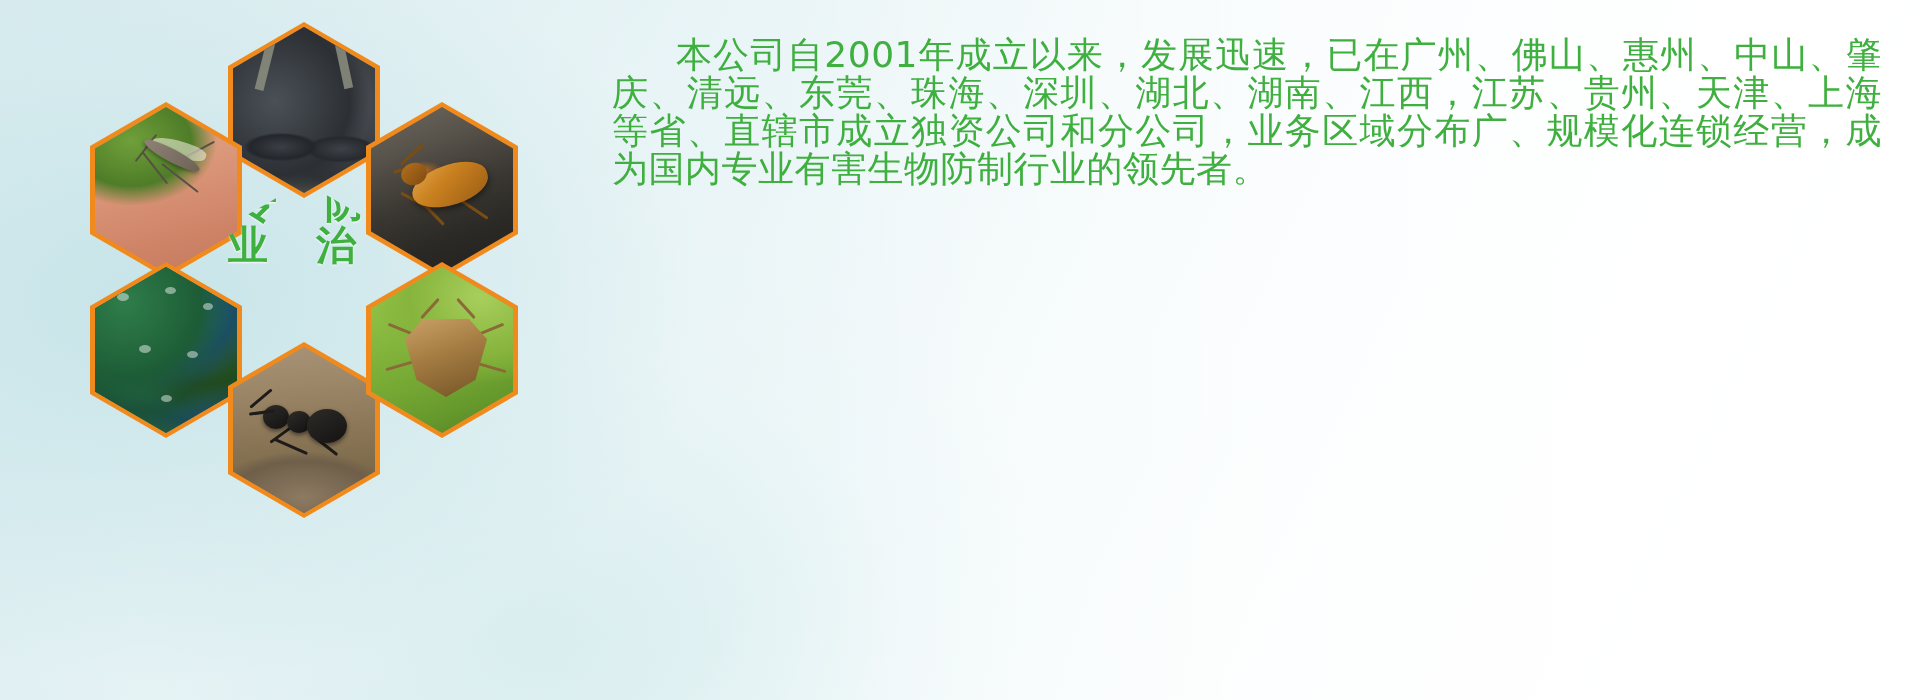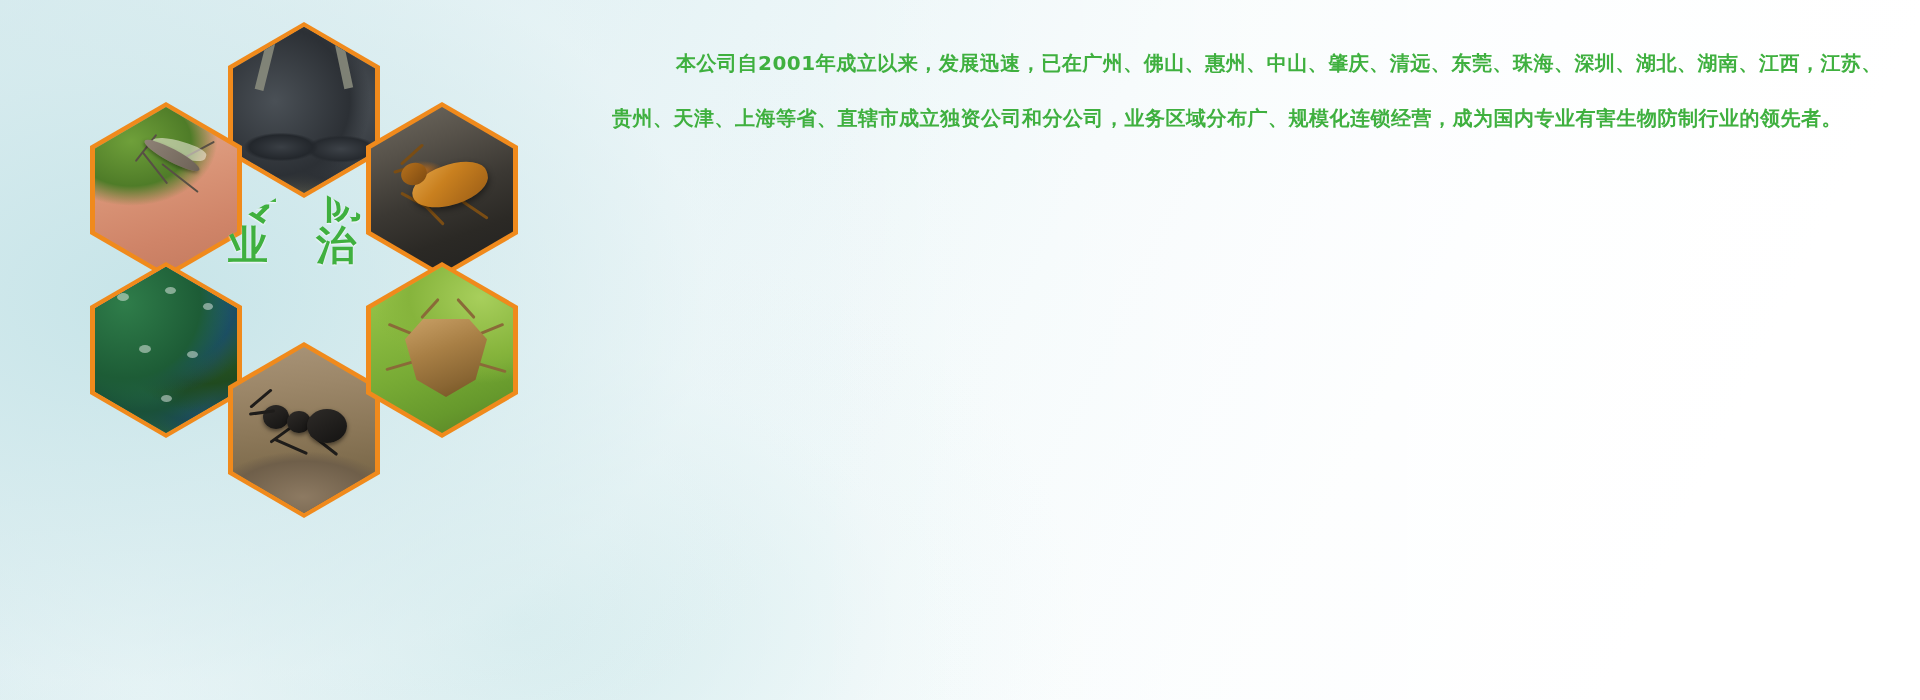--- a/index.html
+++ b/index.html
@@ -168,26 +168,26 @@
 
   
   #copy{
     position:absolute;
     left:612px; top:36px;
     width:1270px;
     z-index:4;
   }
   #paragraph{
     color:#3fb03f;
-    font-size:20px;
-    line-height:55px;
+    font-size:36px;
+    line-height:38px;
     letter-spacing:0.5px;
     text-align:justify;
     text-indent:64px;
-    font-weight:bold;
+    font-weight:normal;
   }
   #contact{
     position:absolute;
     left:620px; top:400px;
     z-index:4;
     color:#3fb03f;
     font-weight:bold;
   }
   .cline{
     font-size:50px;

